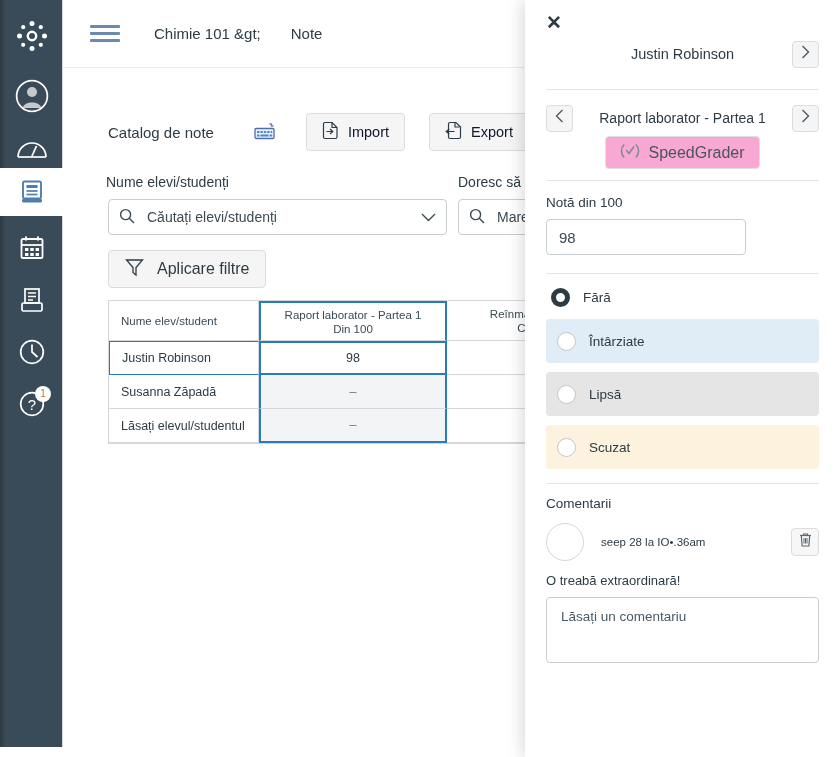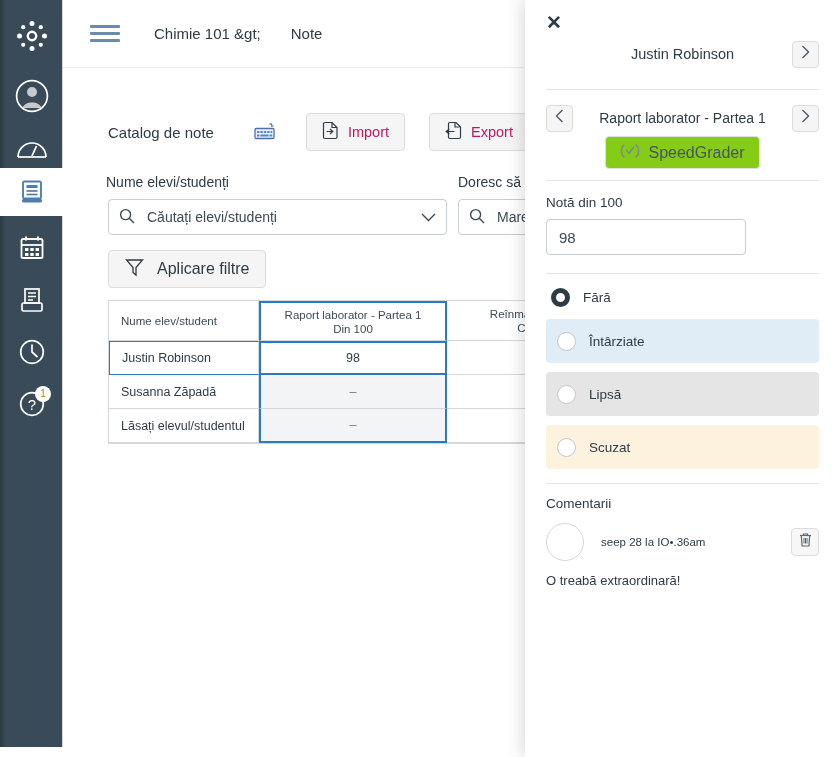--- a/index.html
+++ b/index.html
@@ -65,21 +65,21 @@
     position: absolute; left: 45px; top: 45px;
     display: flex; align-items: center;
   }
   .gbtitle { font-size: 15px; color: #2d3b45; }
   .kbd-icon { margin-left: 40px; width: 22px; height: 22px; display:flex; align-items:center; }
   .btn {
     display: inline-flex; align-items: center; gap: 9px;
     height: 38px; padding: 0 15px;
     background: #f5f5f5;
     border: 1px solid #dcdcdc; border-radius: 4px;
-    font-size: 14.5px; color: #be185d;
+    font-size: 14.5px; color: #0f172a;
     cursor: pointer; white-space: nowrap;
   }
   .btn.import { margin-left: 30px; }
   .btn.export { margin-left: 24px; }
   .btn .caret { margin-left: 12px; }
 
   .field-label {
     position: absolute; font-size: 14px; color: #2d3b45;
   }
   .searchbox {
@@ -176,21 +176,21 @@
     position: relative;
     margin: 14px 21px 0 21px;
     display: flex; align-items: center; justify-content: center;
     height: 28px;
   }
   .tray-asg-name { font-size: 14px; color: #2d3b45; }
   .sgwrap { display:flex; justify-content:center; margin-top: 4px; }
   .speedgrader {
     display: inline-flex; align-items: center; gap: 8px;
     height: 33px; padding: 0 14px;
-    background: #84cc16; border: 1px solid #e0e0e0; border-radius: 4px;
+    background: #f9a8d4; border: 1px solid #e0e0e0; border-radius: 4px;
     font-size: 16px; color: #47555f; cursor: pointer;
   }
 
   .tray-body { padding: 0 21px; }
   .tray-label { font-size: 13.5px; color: #2d3b45; margin-top: 14px; }
   .grade-input {
     width: 200px; height: 36px;
     border: 1px solid #c7cdd1; border-radius: 4px;
     display: flex; align-items: center; padding: 0 12px;
     font-size: 15px; color: #3c4a53;
@@ -574,16 +574,17 @@
               <path d="M5.5 3.5 V2 H9.5 V3.5" stroke="#5a6a74" stroke-width="1.2" fill="none"></path>
               <path d="M3.3 3.5 L4.1 14 H10.9 L11.7 3.5" stroke="#5a6a74" stroke-width="1.2" fill="none"></path>
               <path d="M6 6 V11.5 M7.5 6 V11.5 M9 6 V11.5" stroke="#5a6a74" stroke-width="1" fill="none"></path>
             </svg>
           </span>
         </span>
       </div>
 
       <div class="cmt-text">O treabă extraordinară!</div>
 
+      <div class="cmt-box">Lăsați un comentariu</div>
     </div>
   </div>
 
 </div>
 
 </body></html>

